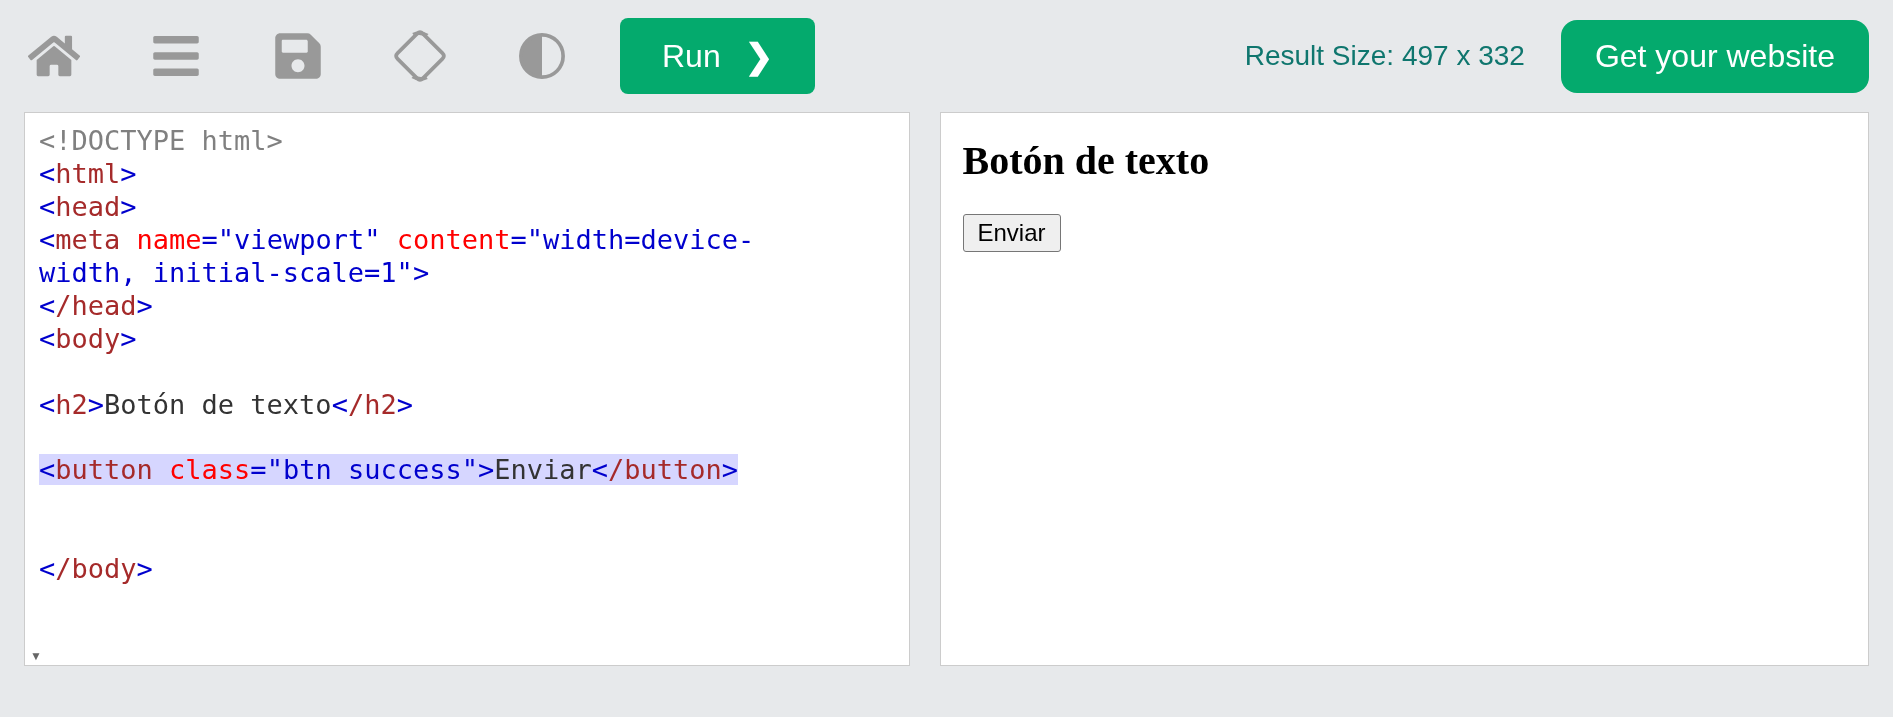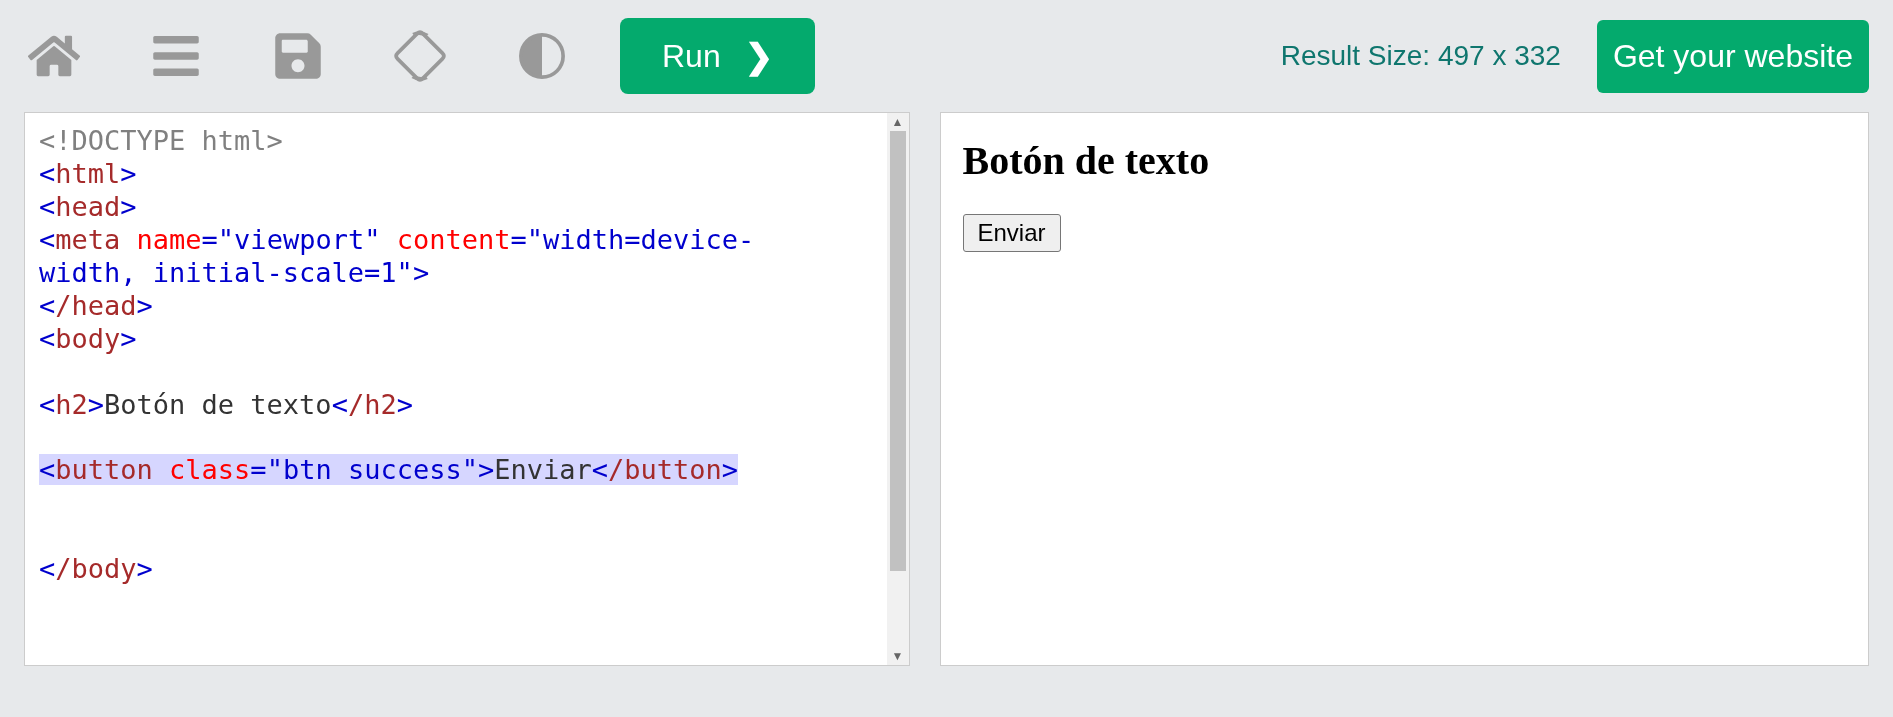--- a/index.html
+++ b/index.html
@@ -61,42 +61,43 @@
   }
   .result-size {
     font-size: 28px;
     color: #0f766e;
     font-family: 'Segoe UI', Arial, sans-serif;
   }
   .get-website-btn {
     background: #04AA6D;
     color: #fff;
     border: none;
-    border-radius: 6px;
+    border-radius: 16px;
     font-size: 32px;
     font-weight: 500;
-    padding: 18px 16px;
+    padding: 18px 34px;
     cursor: pointer;
     font-family: 'Segoe UI', Arial, sans-serif;
   }
   .panels {
     display: flex;
     gap: 30px;
     padding: 6px 24px 24px 24px;
     height: 584px;
   }
   .panel {
     background: #fff;
     flex: 1;
     position: relative;
     border: 1px solid #ccc;
   }
   .editor-panel {
     overflow: hidden;
     display: flex;
+    flex-direction: column;
   }
   .code-area {
     flex: 1;
     padding: 12px 14px;
     font-family: Consolas, monospace;
     font-size: 27px;
     line-height: 1.22;
     color: #333;
     white-space: pre-wrap;
     word-break: break-all;

